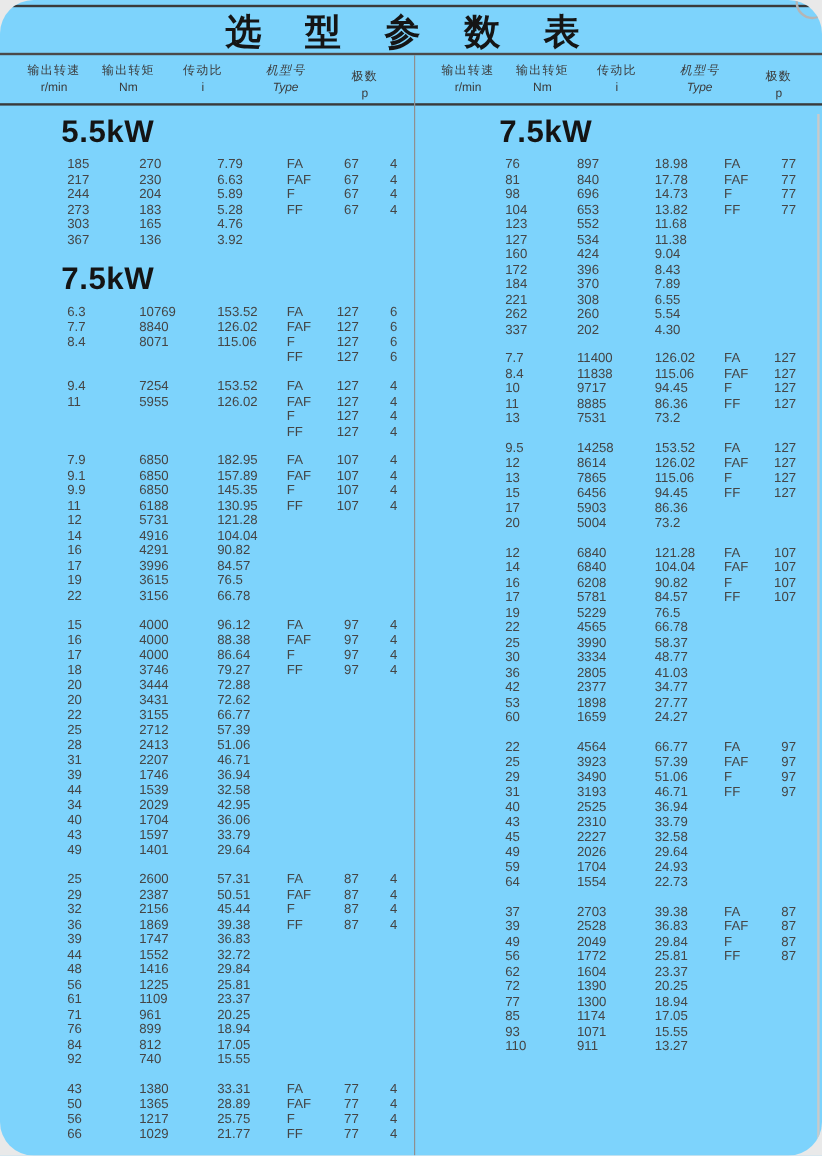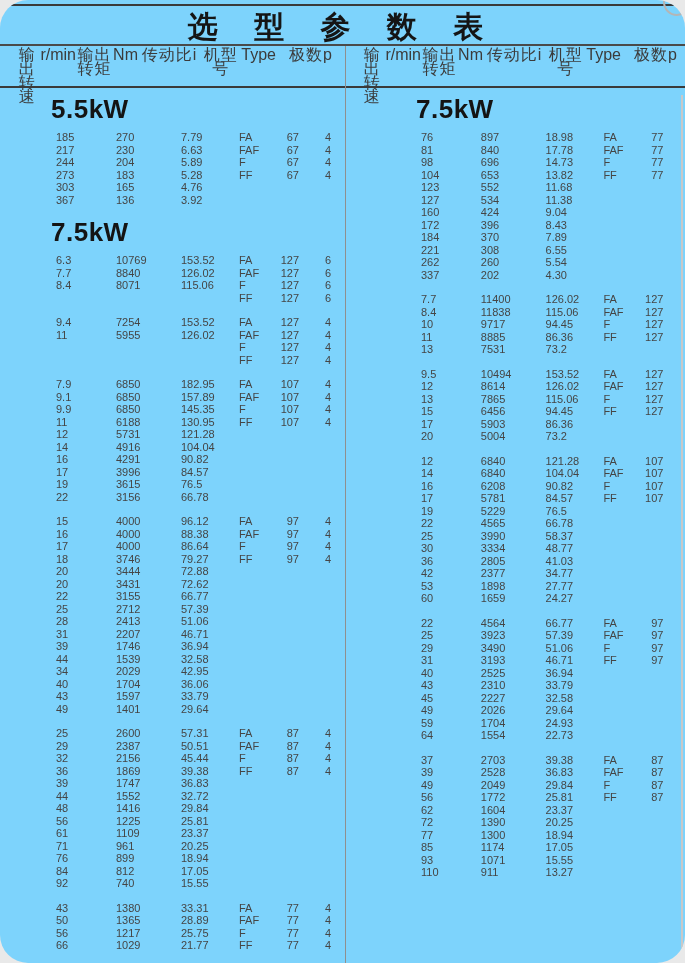--- a/index.html
+++ b/index.html
@@ -24,24 +24,24 @@
   .head-rule{position:absolute;left:0;top:86px;width:100%;height:2px;background:#3a3a3a;}
   .divider{position:absolute;left:345px;top:46px;bottom:0;width:1px;background:#8f8f8f;}
   .edge-line{position:absolute;left:681px;top:95px;bottom:0;width:2px;background:#c9c9c9;}
   .corner-mark{
     position:absolute;right:-6px;top:-12px;width:24px;height:24px;
     border:2px solid #b5b5b5;border-radius:50%;
   }
   .header-band{position:absolute;left:0;top:48px;width:100%;height:38px;display:flex;}
   .header-half{width:345px;display:flex;box-sizing:border-box;padding-left:14px;}
   .header-half.right{width:340px;}
-  .hcell{display:flex;flex-direction:row;justify-content:center;text-align:center;
-         font-size:16px;color:#3b3b3b;line-height:14px;}
+  .hcell{display:flex;flex-direction:column;justify-content:center;text-align:center;
+         font-size:10px;color:#3b3b3b;line-height:14px;}
   .hcell .cn{letter-spacing:1px;}
-  .hc0{width:62px;} .hc1{width:62px;} .hc2{width:62px;} .hc3{width:76px;} .hc4{width:56px;justify-content:flex-end;}
+  .hc0{width:62px;} .hc1{width:62px;} .hc2{width:62px;} .hc3{width:76px;font-style:italic;} .hc4{width:56px;justify-content:flex-end;}
   .content{position:absolute;left:0;top:88px;width:100%;bottom:0;display:flex;}
   .half{width:345px;box-sizing:border-box;padding-top:2px;margin-left:24px;}
   .half.right-half{width:340px;}
   .kw{
     font-size:26px;font-weight:bold;color:#141414;
     margin:5px 0 7px 27px;line-height:29px;
     letter-spacing:0.5px;
   }
   .group{margin-bottom:12px;}
   .row{
@@ -654,21 +654,21 @@
             <span class="c-speed">13</span>
             <span class="c-torque">7531</span>
             <span class="c-ratio">73.2</span>
             <span class="c-type"><span class="t-prefix"></span><span class="t-num"></span></span>
             <span class="c-poles"></span>
           </div>
         </div>
         <div class="group">
           <div class="row">
             <span class="c-speed">9.5</span>
-            <span class="c-torque">10494</span>
+            <span class="c-torque">14258</span>
             <span class="c-ratio">153.52</span>
             <span class="c-type"><span class="t-prefix">FA</span><span class="t-num">127</span></span>
             <span class="c-poles">4</span>
           </div>
           <div class="row">
             <span class="c-speed">12</span>
             <span class="c-torque">8614</span>
             <span class="c-ratio">126.02</span>
             <span class="c-type"><span class="t-prefix">FAF</span><span class="t-num">127</span></span>
             <span class="c-poles">4</span>

